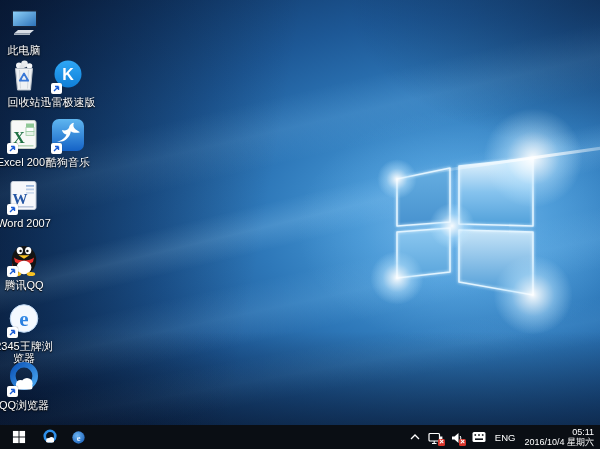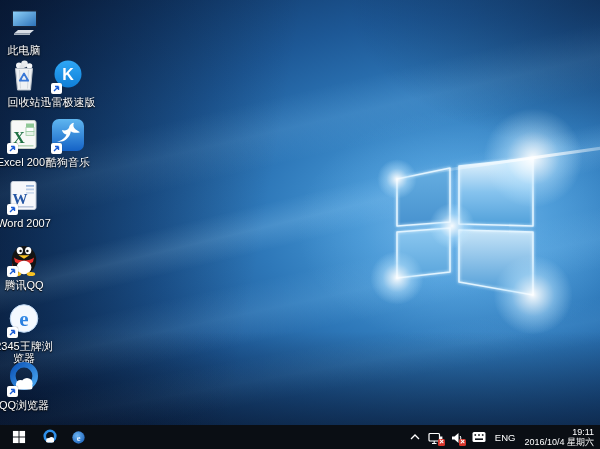--- a/index.html
+++ b/index.html
@@ -360,17 +360,17 @@
       <svg width="14" height="12" viewBox="0 0 14 12">
         <rect x="0.5" y="1" width="13" height="10" rx="1.5" fill="#fff"></rect>
         <rect x="2.5" y="3.2" width="1.6" height="1.6" fill="#0a0e14"></rect>
         <rect x="6.2" y="3.2" width="1.6" height="1.6" fill="#0a0e14"></rect>
         <rect x="9.9" y="3.2" width="1.6" height="1.6" fill="#0a0e14"></rect>
         <rect x="3" y="7.4" width="8" height="1.6" fill="#0a0e14"></rect>
       </svg>
     </div>
     <div class="tray-item tray-lang">ENG</div>
     <div class="clock">
-      <div>19:11</div>
+      <div>05:11</div>
       <div>2016/10/4 星期六</div>
     </div>
   </div>
 </div>
 
 </body></html>

